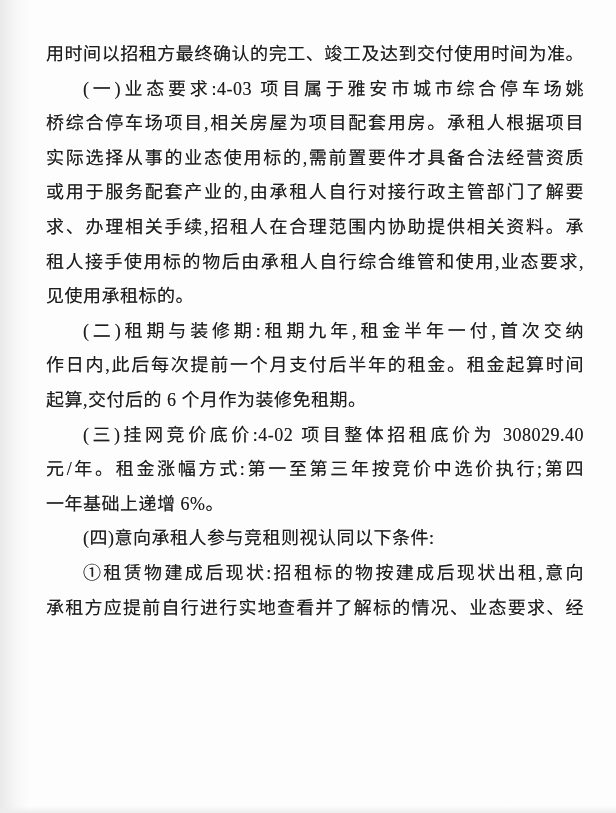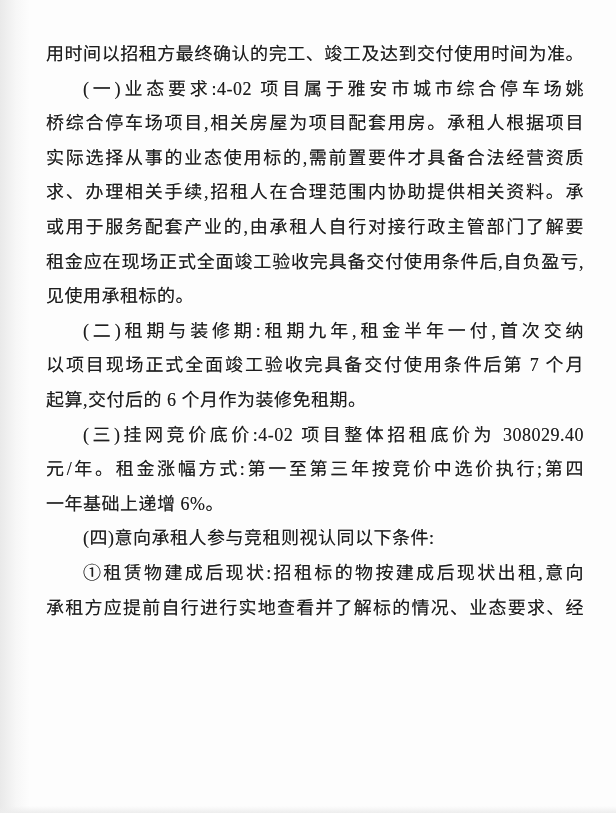--- a/index.html
+++ b/index.html
@@ -60,29 +60,29 @@
     text-align: right;
   }
 </style>
 </head>
 <body>
 
 <div class="page">
   <div class="edge-left"></div>
   <div class="text-block">
       <div class="line">用时间以招租方最终确认的完工、竣工及达到交付使用时间为准。</div>
-      <div class="line indent">(一)业态要求:4-02 项目属于雅安市城市综合停车场姚</div>
+      <div class="line indent">(一)业态要求:4-03 项目属于雅安市城市综合停车场姚</div>
       <div class="line">桥综合停车场项目,相关房屋为项目配套用房。承租人根据项目</div>
       <div class="line">实际选择从事的业态使用标的,需前置要件才具备合法经营资质</div>
+      <div class="line">或用于服务配套产业的,由承租人自行对接行政主管部门了解要</div>
       <div class="line">求、办理相关手续,招租人在合理范围内协助提供相关资料。承</div>
-      <div class="line">或用于服务配套产业的,由承租人自行对接行政主管部门了解要</div>
-      <div class="line">租金应在现场正式全面竣工验收完具备交付使用条件后,自负盈亏,</div>
+      <div class="line">租人接手使用标的物后由承租人自行综合维管和使用,业态要求,</div>
       <div class="line end">见使用承租标的。</div>
       <div class="line indent">(二)租期与装修期:租期九年,租金半年一付,首次交纳</div>
-      <div class="line">以项目现场正式全面竣工验收完具备交付使用条件后第 7 个月</div>
+      <div class="line">作日内,此后每次提前一个月支付后半年的租金。租金起算时间</div>
       <div class="line end">起算,交付后的 6 个月作为装修免租期。</div>
       <div class="line indent">(三)挂网竞价底价:4-02 项目整体招租底价为 308029.40</div>
       <div class="line">元/年。租金涨幅方式:第一至第三年按竞价中选价执行;第四</div>
       <div class="line end">一年基础上递增 6%。</div>
       <div class="line indent end">(四)意向承租人参与竞租则视认同以下条件:</div>
       <div class="line indent">①租赁物建成后现状:招租标的物按建成后现状出租,意向</div>
       <div class="line">承租方应提前自行进行实地查看并了解标的情况、业态要求、经</div>
     </div>
   <div class="edge-bottom"></div>
 </div>

